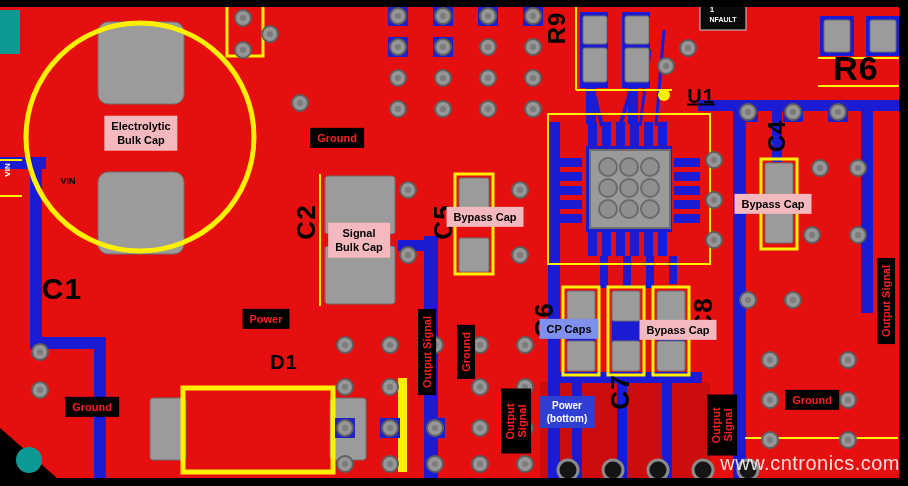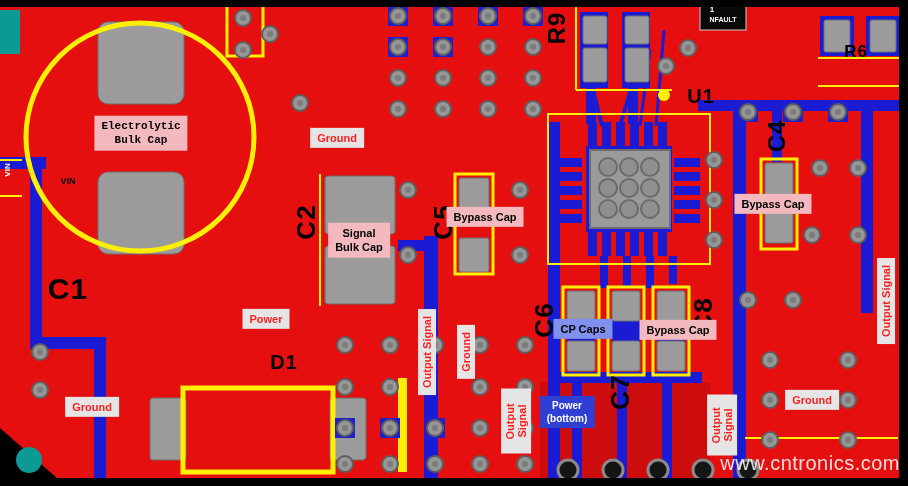--- a/index.html
+++ b/index.html
@@ -14,21 +14,21 @@
     position:absolute;
     transform:translate(-50%,-50%);
     font:bold 11px "Liberation Sans",sans-serif;
     padding:3px 7px;
     text-align:center;
     line-height:1.3;
     white-space:pre-line;
     z-index:30;
   }
   .label.pink{background:#f4b9be;color:#000;}
-  .label.dark{background:#e5e5e5;color:#ff1f1f;}
+  .label.dark{background:#000000;color:#ff1f1f;}
   .label.blue{background:#7f90ee;color:#000;}
   .label.bluewhite{background:#2f3fd4;color:#fff;font-size:10px;}
   .label.vertical{
     writing-mode:vertical-rl;
     transform:translate(-50%,-50%) rotate(180deg);
     padding:7px 3px;
     line-height:1.1;
   }
   .designator{
     position:absolute;
@@ -318,49 +318,49 @@
       <circle cx="703" cy="470" r="10" fill="#151515" stroke="#8a8a8a" stroke-width="3"></circle>
       <circle cx="748" cy="470" r="10" fill="#151515" stroke="#8a8a8a" stroke-width="3"></circle>
       <rect x="0" y="0" width="908" height="7" fill="#000000"></rect>
       <rect x="0" y="478" width="908" height="8" fill="#000000"></rect>
       <rect x="899" y="0" width="9" height="486" fill="#000000"></rect>
       <polygon points="0,428 66,486 0,486" fill="#000000"></polygon>
       <rect x="0" y="10" width="20" height="44" fill="#0c9a94"></rect>
       <circle cx="29" cy="460" r="13" fill="#0c9a94"></circle>
     </svg>
   <div id="overlay">
-      <div class="label pink" style="left: 141px; top: 133px; font-family: Liberation Mono, monospace;">Electrolytic
+      <div class="label pink" style="left: 141px; top: 133px;">Electrolytic
 Bulk Cap</div>
       <div class="label dark" style="left: 337px; top: 138px;">Ground</div>
       <div class="label pink" style="left: 359px; top: 240px;">Signal
 Bulk Cap</div>
       <div class="label pink" style="left: 485px; top: 217px;">Bypass Cap</div>
       <div class="label pink" style="left: 773px; top: 204px;">Bypass Cap</div>
       <div class="label pink" style="left: 678px; top: 330px;">Bypass Cap</div>
-      <div class="label blue" style="left: 583px; top: 329px;">CP Caps</div>
+      <div class="label blue" style="left: 569px; top: 329px;">CP Caps</div>
       <div class="label dark" style="left: 266px; top: 319px;">Power</div>
       <div class="label bluewhite" style="left: 567px; top: 412px;">Power
 (bottom)</div>
       <div class="label dark" style="left: 92px; top: 407px;">Ground</div>
       <div class="label dark" style="left: 812px; top: 400px;">Ground</div>
       <div class="label dark vertical" style="left: 427px; top: 352px;">Output Signal</div>
       <div class="label dark vertical" style="left: 466px; top: 352px;">Ground</div>
       <div class="label dark vertical" style="left: 516px; top: 421px;">Output Signal</div>
       <div class="label dark vertical" style="left: 722px; top: 425px;">Output Signal</div>
       <div class="label dark vertical" style="left: 886px; top: 301px;">Output Signal</div>
-      <div class="designator" style="left: 68px; top: 289px; font-size: 30px; transform: translate(-50%, -50%) rotate(0deg);">C1</div>
+      <div class="designator" style="left: 62px; top: 289px; font-size: 30px; transform: translate(-50%, -50%) rotate(0deg);">C1</div>
       <div class="designator" style="left: 306px; top: 222px; font-size: 26px; transform: translate(-50%, -50%) rotate(-90deg);">C2</div>
       <div class="designator" style="left: 443px; top: 222px; font-size: 26px; transform: translate(-50%, -50%) rotate(-90deg);">C5</div>
       <div class="designator" style="left: 544px; top: 320px; font-size: 26px; transform: translate(-50%, -50%) rotate(-90deg);">C6</div>
       <div class="designator" style="left: 620px; top: 392px; font-size: 26px; transform: translate(-50%, -50%) rotate(-90deg);">C7</div>
       <div class="designator" style="left: 703px; top: 315px; font-size: 26px; transform: translate(-50%, -50%) rotate(-90deg);">C8</div>
       <div class="designator" style="left: 777px; top: 136px; font-size: 24px; transform: translate(-50%, -50%) rotate(-90deg);">C4</div>
       <div class="designator" style="left: 284px; top: 362px; font-size: 20px; transform: translate(-50%, -50%) rotate(0deg);">D1</div>
       <div class="designator" style="left: 557px; top: 28px; font-size: 24px; transform: translate(-50%, -50%) rotate(-90deg);">R9</div>
-      <div class="designator" style="left: 856px; top: 52px; font-size: 17px; transform: translate(-50%, -50%) rotate(0deg);">R6</div>
-      <div class="designator" style="left: 701px; top: 96px; font-size: 20px; transform: translate(-50%, -50%) rotate(0deg);">U1</div>
+      <div class="designator" style="left: 856px; top: 68px; font-size: 34px; transform: translate(-50%, -50%) rotate(0deg);">R6</div>
+      <div class="designator" style="left: 701px; top: 96px; font-size: 20px; transform: translate(-50%, -50%) rotate(0deg); text-decoration: underline;">U1</div>
       <div class="small-text" style="left: 68px; top: 181px; color: rgb(0, 0, 0); font-size: 9px; transform: translate(-50%, -50%) rotate(0deg);">VIN</div>
       <div class="small-text" style="left: 7px; top: 170px; color: rgb(255, 255, 255); font-size: 8px; transform: translate(-50%, -50%) rotate(-90deg);">VIN</div>
       <div class="small-text" style="left: 712px; top: 9px; color: rgb(255, 255, 255); font-size: 8px; transform: translate(-50%, -50%) rotate(0deg);">1</div>
       <div class="small-text" style="left: 723px; top: 19px; color: rgb(255, 255, 255); font-size: 7px; transform: translate(-50%, -50%) rotate(0deg);">NFAULT</div>
     </div>
   <div id="watermark">www.cntronics.com</div>
 </div>
 
 </body></html>

